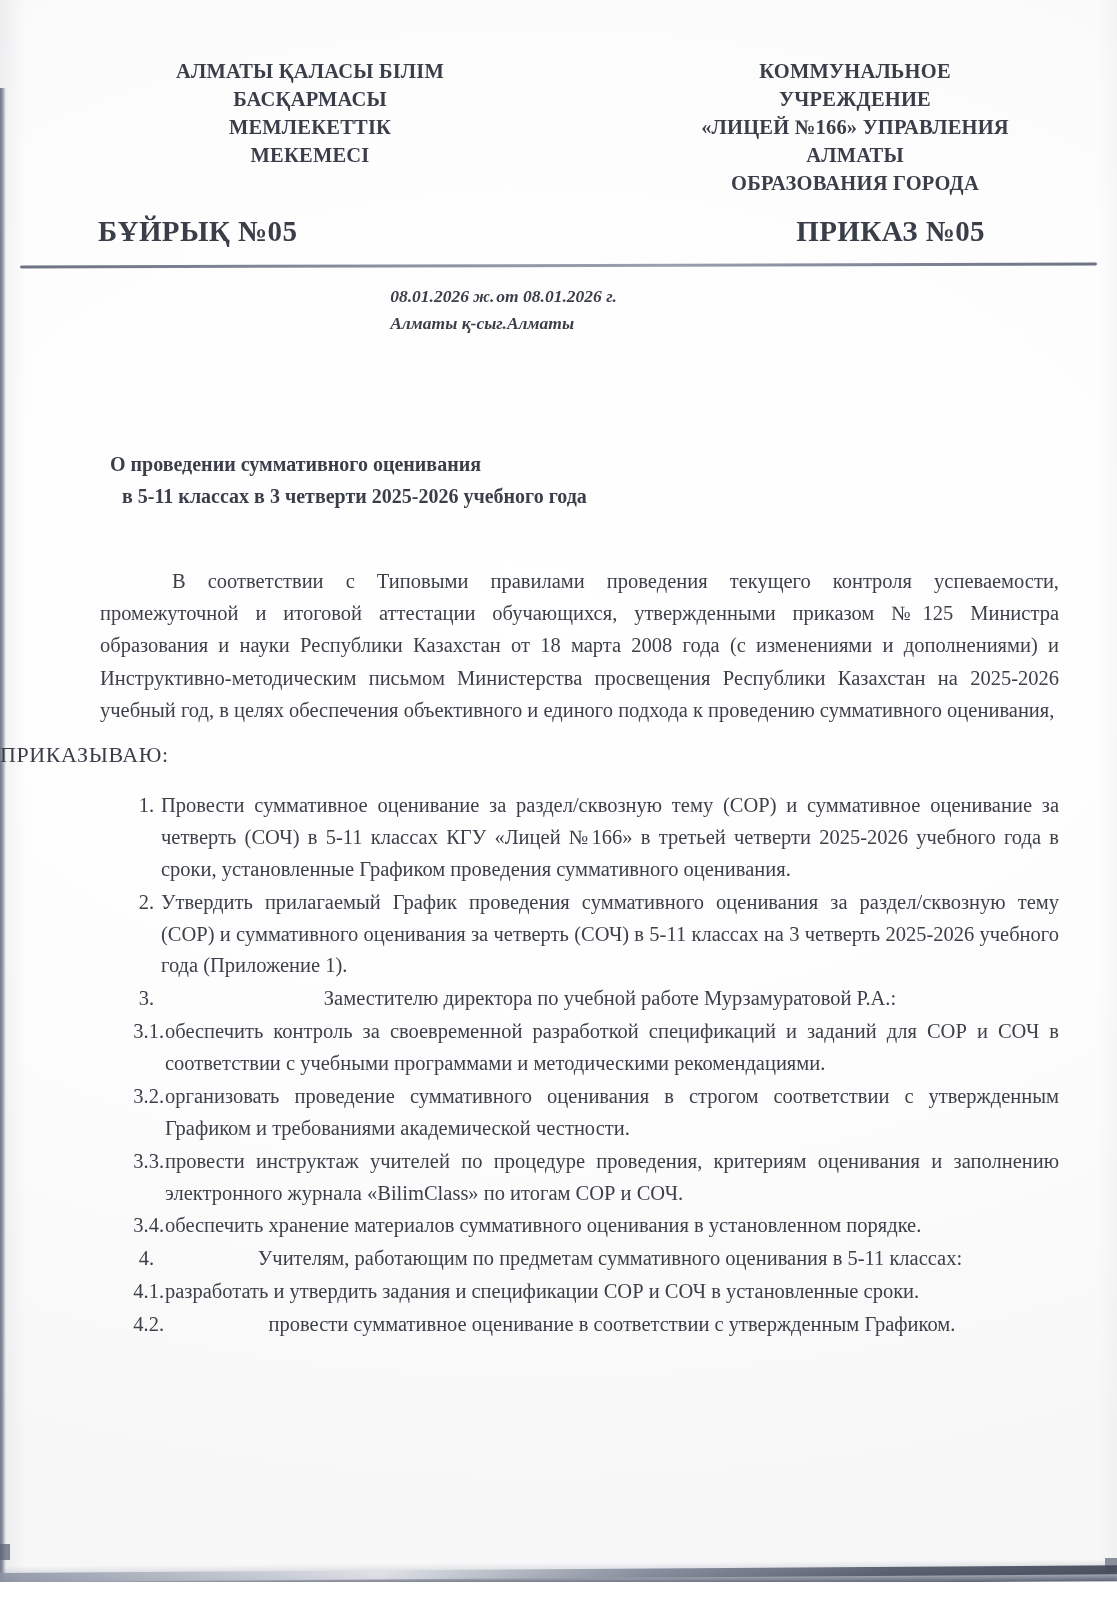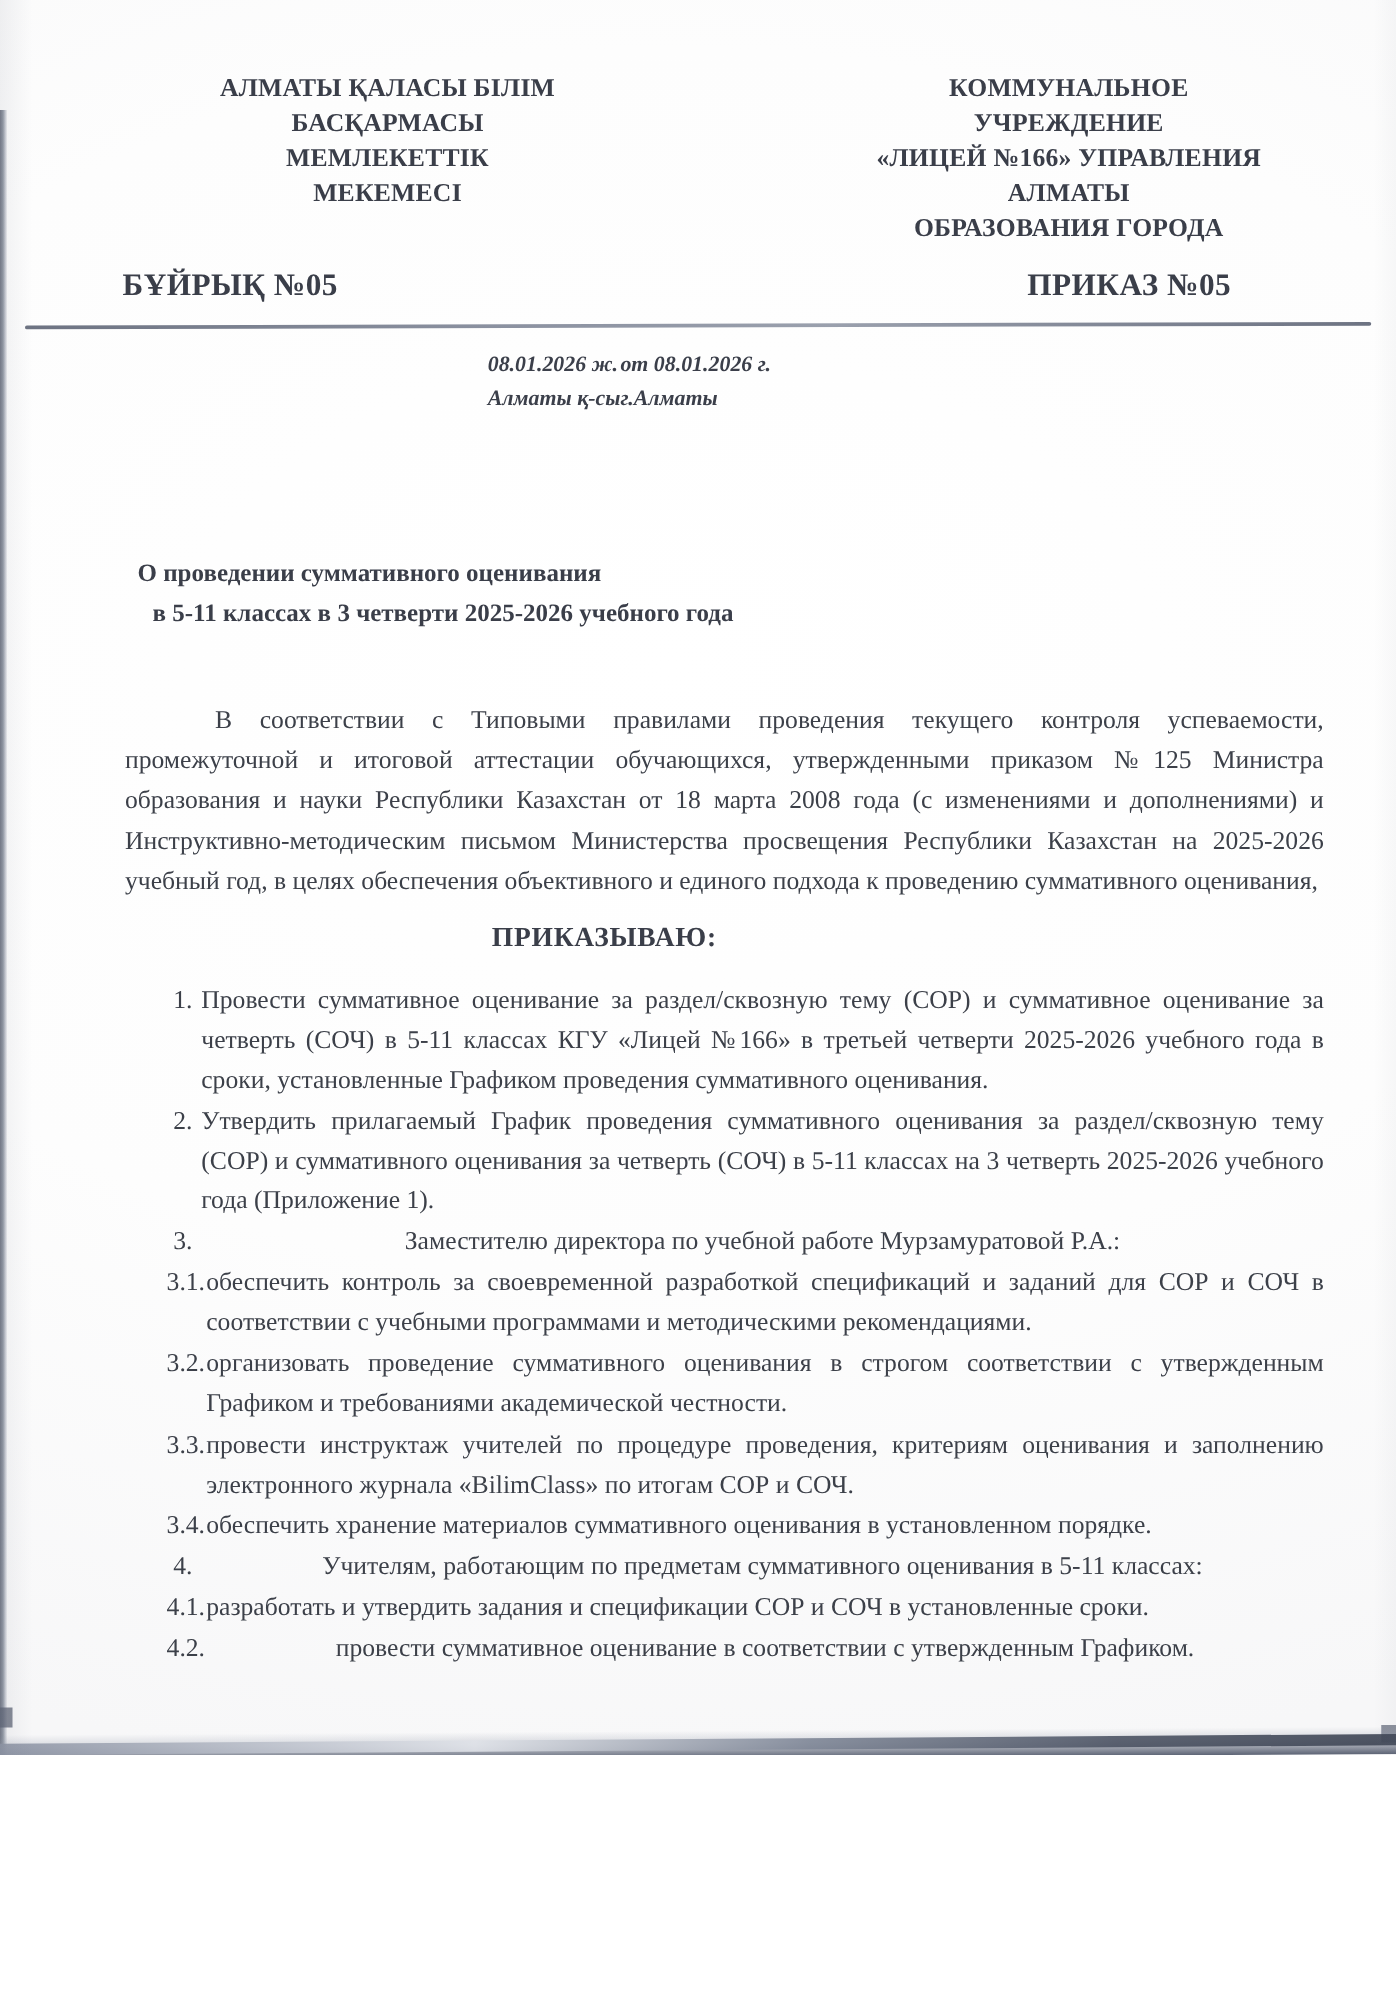--- a/index.html
+++ b/index.html
@@ -13,21 +13,21 @@
     height: 1600px;
     overflow: hidden;
     font-family: "Liberation Serif", "DejaVu Serif", serif;
     color: #33363f;
   }
 
   
   .page {
     position: relative;
     width: 1117px;
-    height: 1404px;
+    height: 1582px;
     box-sizing: border-box;
     background:
       radial-gradient(ellipse 1400px 900px at 48% 38%, #ffffff 0%, #fdfdfd 55%, #f7f7f8 100%);
     overflow: hidden;
   }
   
   .page::after {
     content: "";
     position: absolute;
     inset: 0;
@@ -107,21 +107,21 @@
   .header-col.left { width: 430px; }
   .header-col.right { width: 420px; margin-right: 22px; }
   .header-col .hline { display: block; white-space: nowrap; }
 
   
   .order-row {
     display: flex;
     justify-content: space-between;
     padding: 18px 30px 0 98px;
     font-weight: bold;
-    font-size: 25px;
+    font-size: 29px;
     letter-spacing: 0.4px;
     color: #3a3e49;
   }
   .order-row .right { margin-right: 102px; }
 
   .rule {
     margin: 16px 20px 0 20px;
     height: 3px;
     background: linear-gradient(to right, #6d7382 0%, #8b91a0 35%, #9aa0ad 60%, #7c8291 85%, #6d7382 100%);
     transform: rotate(-0.16deg);
@@ -161,22 +161,21 @@
     padding: 52px 58px 0 100px;
     font-size: 20.5px;
     line-height: 1.575;
     text-align: justify;
     text-indent: 72px;
     color: #3c4049;
     hyphens: none;
   }
 
   .order-verb {
-    text-align: center;
-    font-weight: bold;
+    font-weight: normal;
     font-size: 22px;
     letter-spacing: 0.6px;
     padding: 16px 150px 0 0;
     color: #3a3e49;
   }
 
   
   .list {
     padding: 22px 58px 0 120px;
   }

